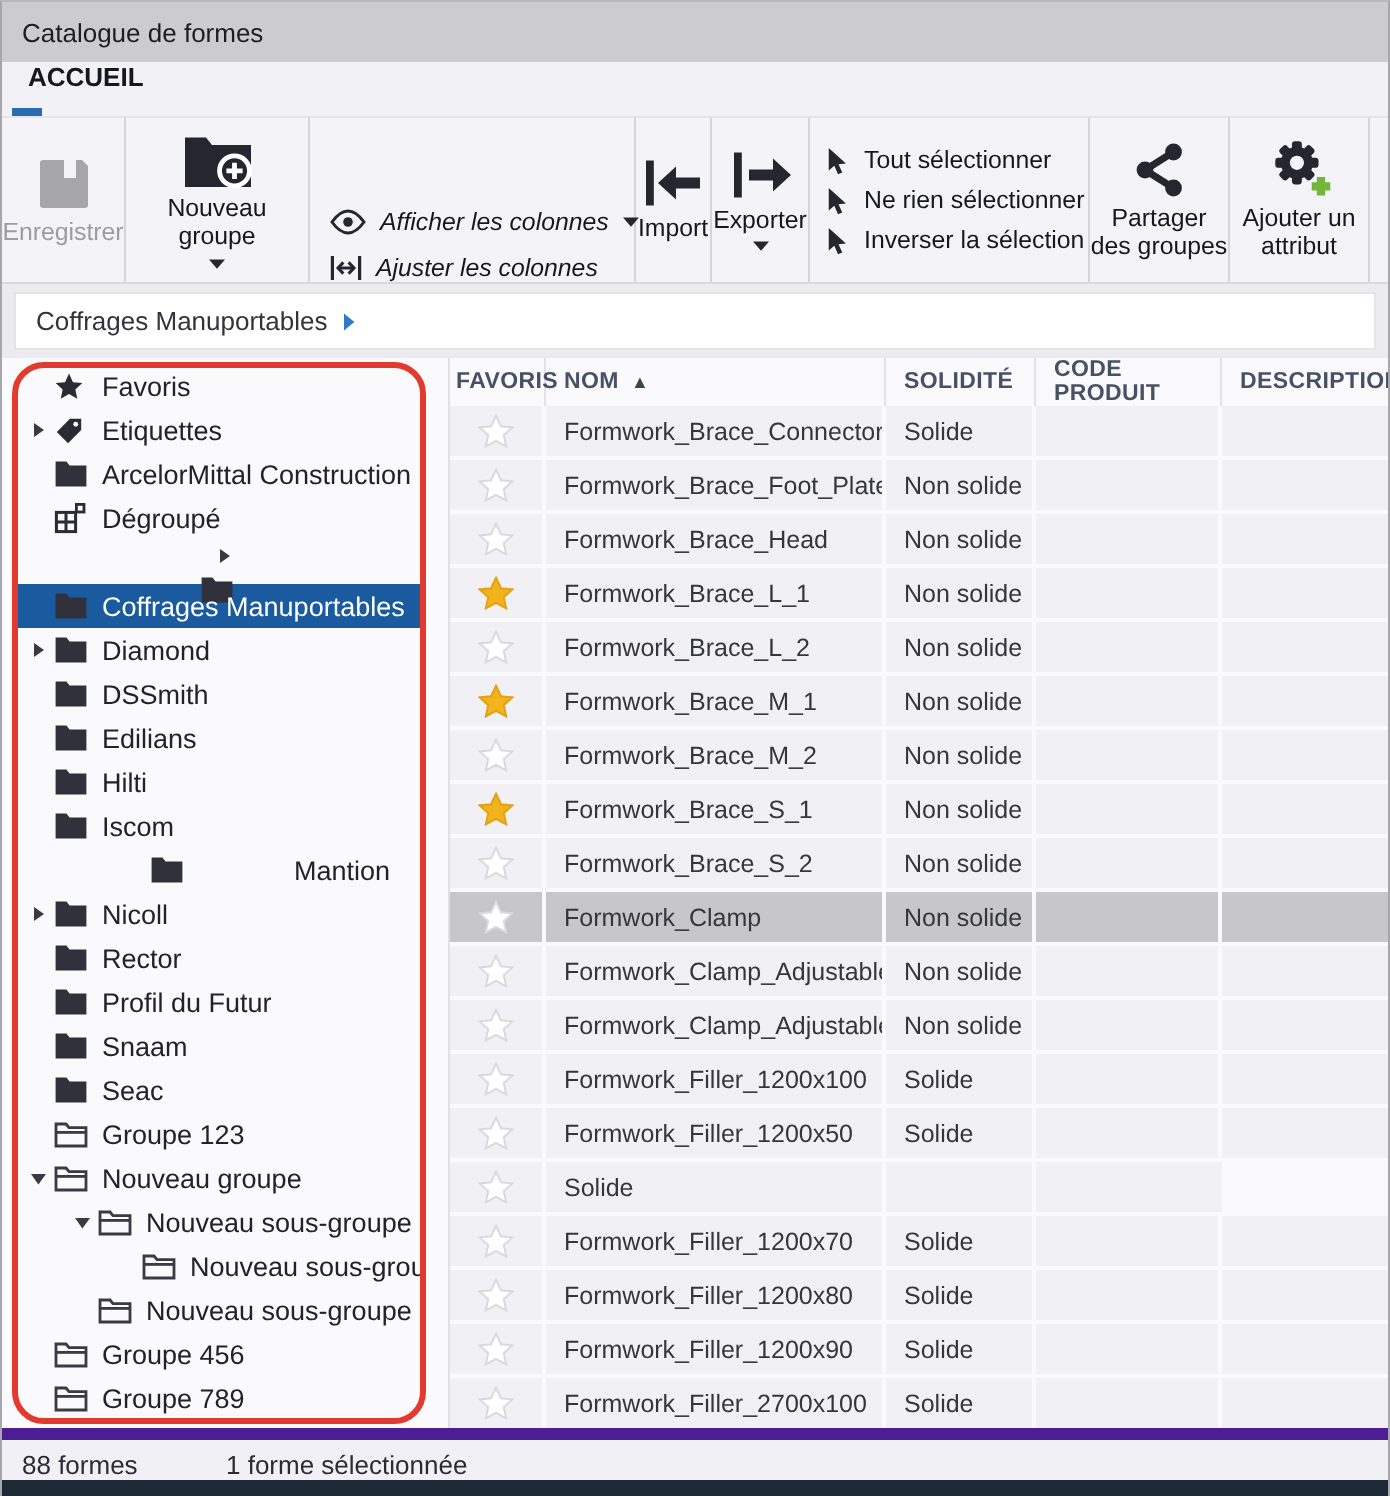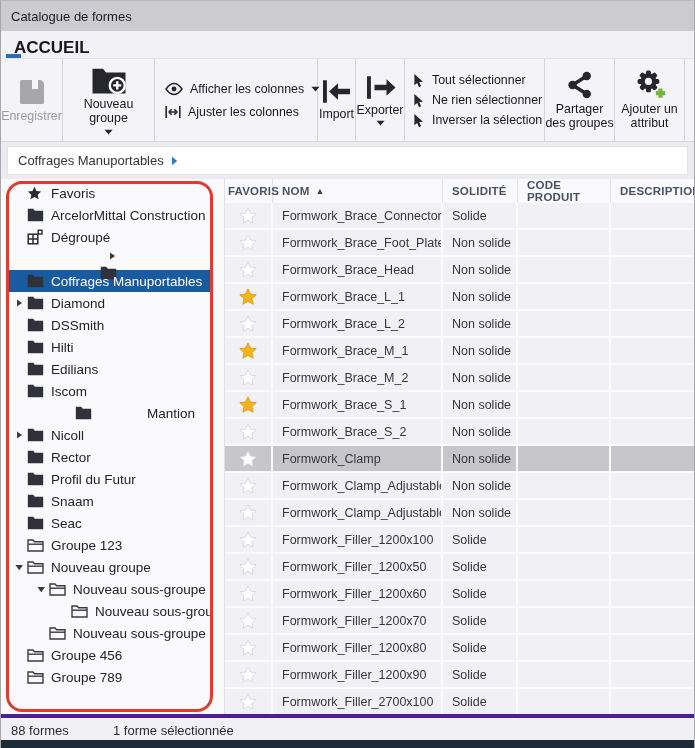--- a/index.html
+++ b/index.html
@@ -5,27 +5,27 @@
   * { margin:0; padding:0; box-sizing:border-box; }
   html,body { width:695px; height:748px; font-family:"Liberation Sans", sans-serif; }
   .window { width:695px; height:748px; display:flex; flex-direction:column; overflow:hidden;
             border-left:1px solid #a6a6ab; border-right:1px solid #a6a6ab; border-top:1px solid #b9b9be;
             background:#0c4a6e; }
   
   .titlebar { flex:0 0 30px; background:#cbcbd0; display:flex; align-items:center; padding-left:10px;
               font-size:13px; color:#1c1c22; }
   
   .tabbar { flex:0 0 27px; background:#f1f1f6; display:flex; align-items:flex-end; }
-  .tab { position:relative; height:100%; display:flex; align-items:flex-end; padding:0 13px;
-         font-size:17px; font-weight:700; color:#17171f; }
+  .tab { position:relative; height:100%; display:flex; align-items:flex-start; padding:0 13px;
+         font-size:13px; font-weight:700; color:#17171f; }
   .tab-indicator { position:absolute; left:5px; bottom:0; width:15px; height:4px; background:#2a6cb0; }
   
   .ribbon { flex:0 0 84px; background:#f4f4f8; display:flex; border-top:1px solid #e4e4e9; border-bottom:1px solid #d8d8de; }
   .rgroup { border-right:1px solid #d4d4da; height:100%; }
-  .g-save{width:62px} .g-new{width:92px} .g-cols{width:163px; display:flex; flex-direction:column; justify-content:center; gap:9px; padding-left:10px;}
+  .g-save{width:62px} .g-new{width:92px} .g-cols{width:163px; display:flex; flex-direction:column; justify-content:flex-end; gap:9px; padding-left:10px;font-style:italic;}
   .g-import{width:38px} .g-export{width:49px}
   .g-select{width:140px; display:flex; flex-direction:column; justify-content:center; gap:5px; padding-left:8px;}
   .g-share{width:70px} .g-attr{width:70px}
   .vbtn { height:100%; width:100%; display:flex; flex-direction:column; align-items:center; justify-content:center;
           gap:3px; text-align:center; font-size:12.4px; color:#17171f; line-height:1.12; cursor:default; }
   .vbtn .vlabel { white-space:pre-line; }
   .vbtn.disabled { color:#9c9ca1; }
   .hbtn { display:flex; align-items:center; gap:7px; font-size:12.4px; color:#17171f; white-space:nowrap; }
   .hbtn .caret { margin-left:auto; margin-right:8px; }
   .icon { display:inline-flex; align-items:center; justify-content:center; }
@@ -52,21 +52,21 @@
   .th.first { padding-left:3px; }
   .sortmark { font-size:9px; color:#3c4454; }
   .tbody { flex:1 1 auto; overflow:hidden; }
   .trow { display:grid; grid-template-columns:48px 170px 75px 93px 1fr; height:25px; margin-bottom:2px; }
   .td { background:#f1f1f5; margin-right:2px; display:flex; align-items:center; padding-left:9px;
         font-size:12.5px; color:#35353d; overflow:hidden; white-space:nowrap; }
   .td.last { margin-right:0; }
   .td.starcell { justify-content:center; padding-left:0; }
   .trow.selected .td { background:#c7c7cb; }
   
-  .statusbar { flex:0 0 26px; background:#f1f1f5; border-top:4px solid #4c1d95; position:relative;
+  .statusbar { flex:0 0 26px; background:#f1f1f5; border-top:6px solid #4c1d95; position:relative;
                font-size:13px; color:#2b2b33; }
   .statusbar span { position:absolute; top:0; line-height:25px; white-space:nowrap; }
   .st-total { left:10px; } .st-selected { left:112px; } .st-sort { left:235px;margin-top:26px; }
   .bottombar { flex:0 0 8px; background:#1d2935; }
 </style>
 </head>
 <body>
 
 <div class="window">
 
@@ -239,20 +239,34 @@
           <div class="tree-item" style="padding-left: 4px;">
     <span class="expander"></span>
     <span class="tree-icon">
               <svg width="15" height="15" viewBox="0 0 16 16">
                 <path d="M8 .8l2.1 4.6 5 .5-3.7 3.4 1 4.9L8 11.7l-4.4 2.5 1-4.9L.9 5.9l5-.5z" fill="#2b2b33"></path>
               </svg>
             </span>
     <span class="tree-label">Favoris</span>
   </div>
           <div class="tree-item" style="padding-left: 4px;">
+    <span class="expander">
+              <svg width="10" height="10" viewBox="0 0 10 10">
+                <path d="M3 1.5v7L8 5z" fill="#3a3a44"></path>
+              </svg>
+            </span>
+    <span class="tree-icon">
+              <svg width="15" height="15" viewBox="0 0 16 16">
+                <path d="M8.5 1.5h6v6L7.5 14.5 1.5 8.5z" fill="#2b2b33"></path>
+                <circle cx="11.6" cy="4.4" r="1.3" fill="#fff"></circle>
+              </svg>
+            </span>
+    <span class="tree-label">Etiquettes</span>
+  </div>
+          <div class="tree-item" style="padding-left: 4px;">
     <span class="expander"></span>
     <span class="tree-icon">
               <svg width="17" height="14" viewBox="0 0 17 14">
                 <path d="M.8.8h5.4l1.6 2h8.4v10.4H.8z" fill="#31313b"></path>
               </svg>
             </span>
     <span class="tree-label">ArcelorMittal Construction</span>
   </div>
           <div class="tree-item" style="padding-left: 4px;">
     <span class="expander"></span>
@@ -309,30 +323,30 @@
             </span>
     <span class="tree-label">DSSmith</span>
   </div>
           <div class="tree-item" style="padding-left: 4px;">
     <span class="expander"></span>
     <span class="tree-icon">
               <svg width="17" height="14" viewBox="0 0 17 14">
                 <path d="M.8.8h5.4l1.6 2h8.4v10.4H.8z" fill="#31313b"></path>
               </svg>
             </span>
+    <span class="tree-label">Edilians</span>
+  </div>
+          <div class="tree-item" style="padding-left: 4px;">
+    <span class="expander"></span>
+    <span class="tree-icon">
+              <svg width="17" height="14" viewBox="0 0 17 14">
+                <path d="M.8.8h5.4l1.6 2h8.4v10.4H.8z" fill="#31313b"></path>
+              </svg>
+            </span>
     <span class="tree-label">Hilti</span>
-  </div>
-          <div class="tree-item" style="padding-left: 4px;">
-    <span class="expander"></span>
-    <span class="tree-icon">
-              <svg width="17" height="14" viewBox="0 0 17 14">
-                <path d="M.8.8h5.4l1.6 2h8.4v10.4H.8z" fill="#31313b"></path>
-              </svg>
-            </span>
-    <span class="tree-label">Edilians</span>
   </div>
           <div class="tree-item" style="padding-left: 4px;">
     <span class="expander"></span>
     <span class="tree-icon">
               <svg width="17" height="14" viewBox="0 0 17 14">
                 <path d="M.8.8h5.4l1.6 2h8.4v10.4H.8z" fill="#31313b"></path>
               </svg>
             </span>
     <span class="tree-label">Iscom</span>
   </div>
@@ -678,21 +692,20 @@
     <div class="td cell-desc last"></div>
   </div>
           <div class="trow">
     <div class="td starcell">
               <span class="staricon icon">
                 <svg width="18" height="17" viewBox="0 0 18 17">
                   <path d="M9 .9l2.5 5.2 5.7.6-4.3 3.9 1.2 5.6L9 13.4l-5.1 2.8 1.2-5.6L.8 6.7l5.7-.6z" fill="#ffffff" stroke="#dadade" stroke-width="1"></path>
                 </svg>
               </span>
             </div>
-    <div class="td cell-name">Formwork_Filler_1200x60</div>
     <div class="td cell-solidity">Solide</div>
     <div class="td cell-code"></div>
     <div class="td cell-desc last"></div>
   </div>
           <div class="trow">
     <div class="td starcell">
               <span class="staricon icon">
                 <svg width="18" height="17" viewBox="0 0 18 17">
                   <path d="M9 .9l2.5 5.2 5.7.6-4.3 3.9 1.2 5.6L9 13.4l-5.1 2.8 1.2-5.6L.8 6.7l5.7-.6z" fill="#ffffff" stroke="#dadade" stroke-width="1"></path>
                 </svg>

